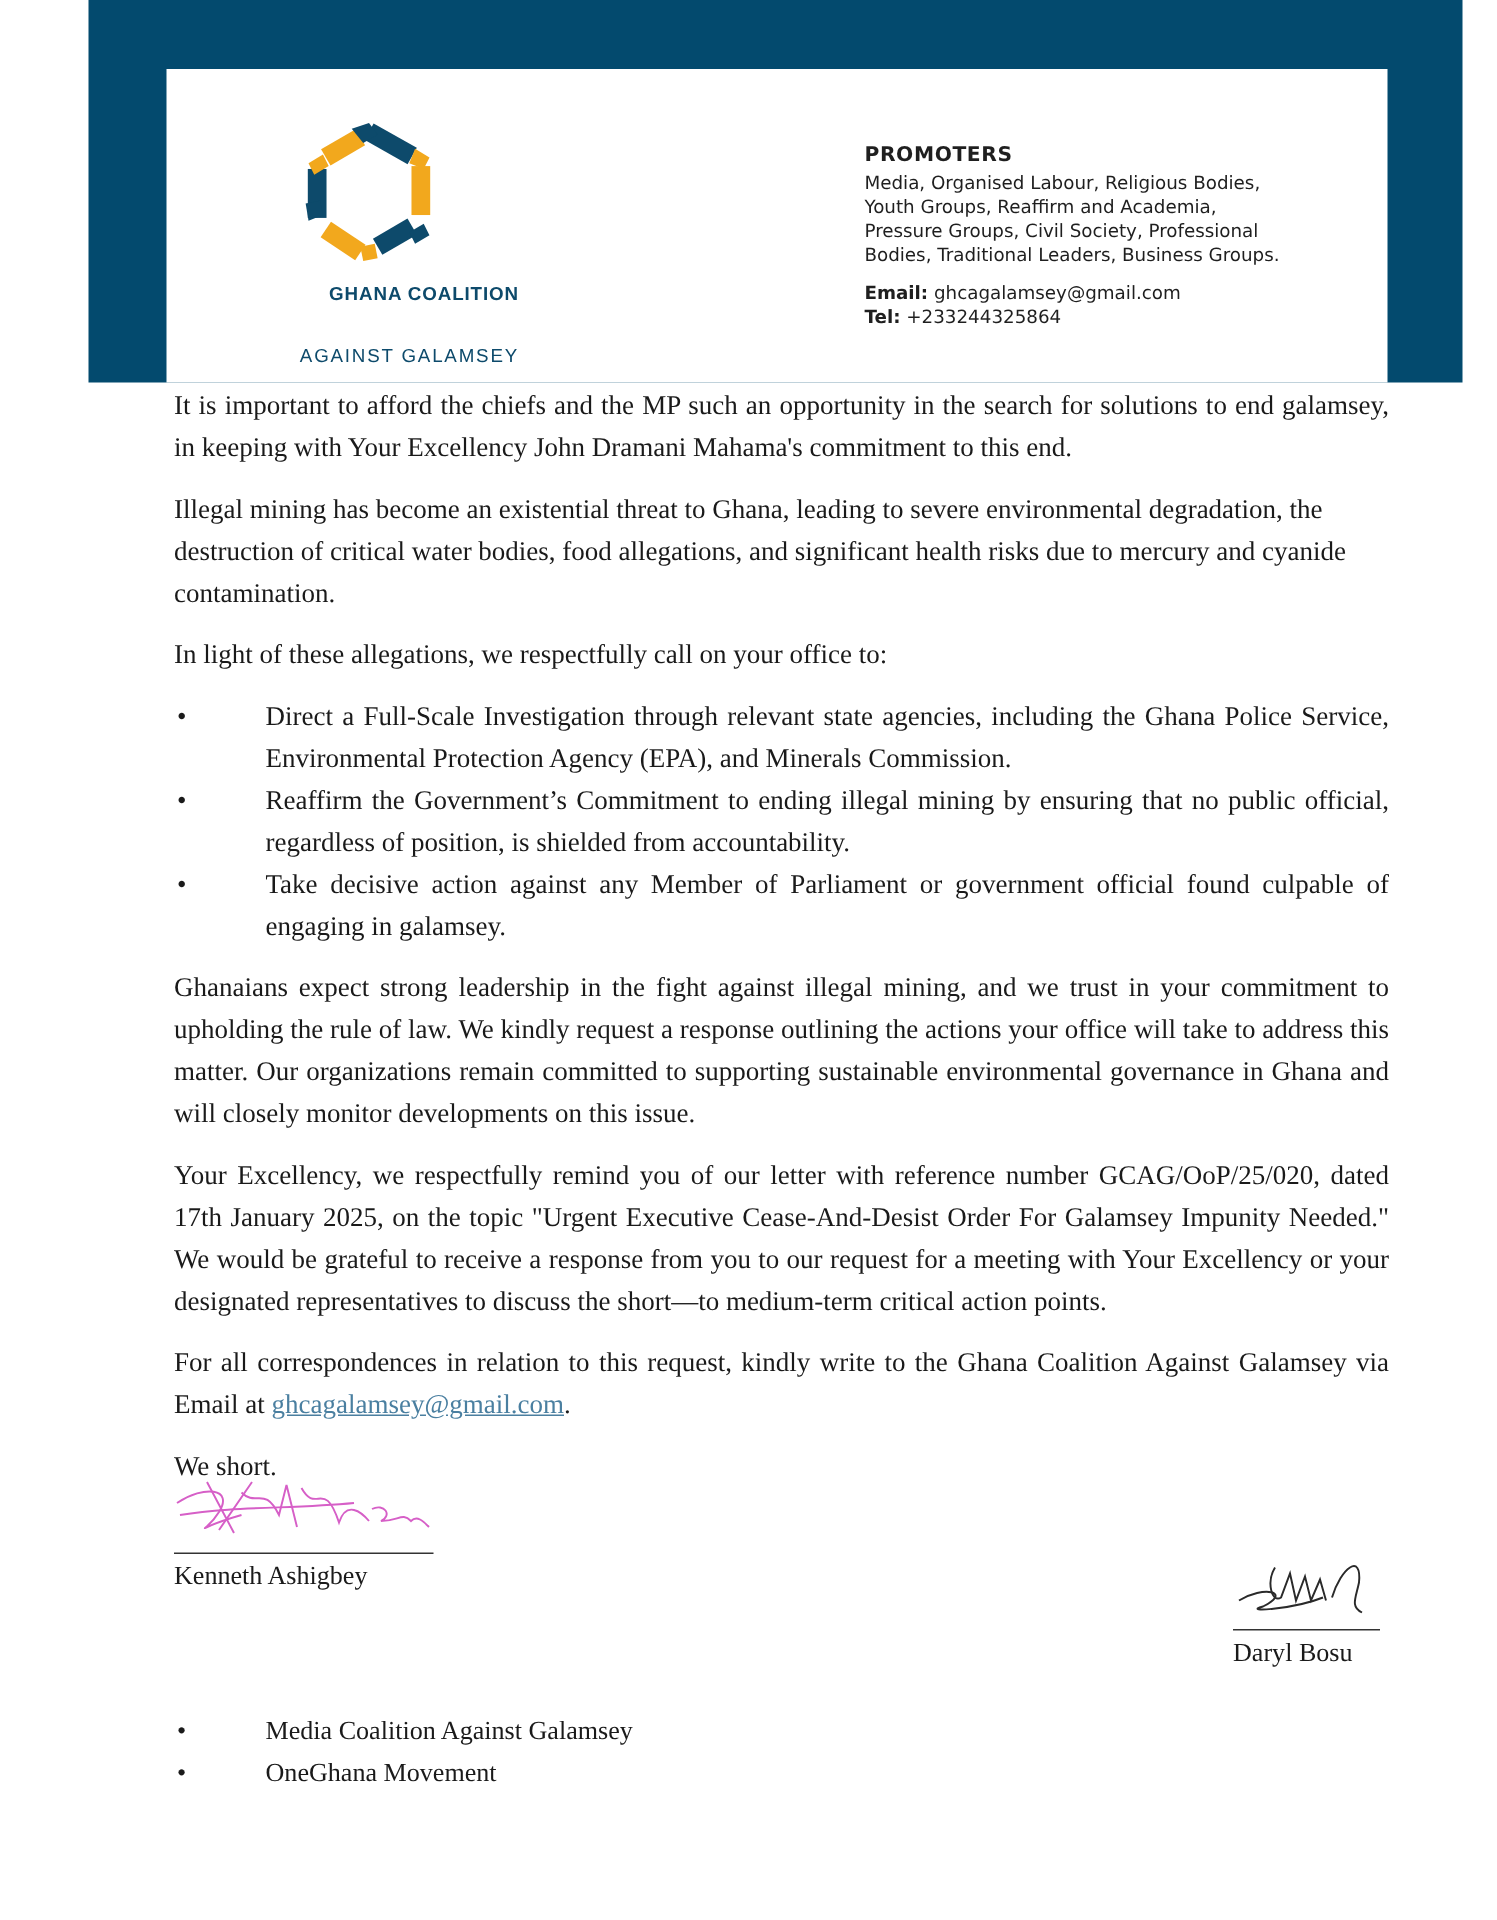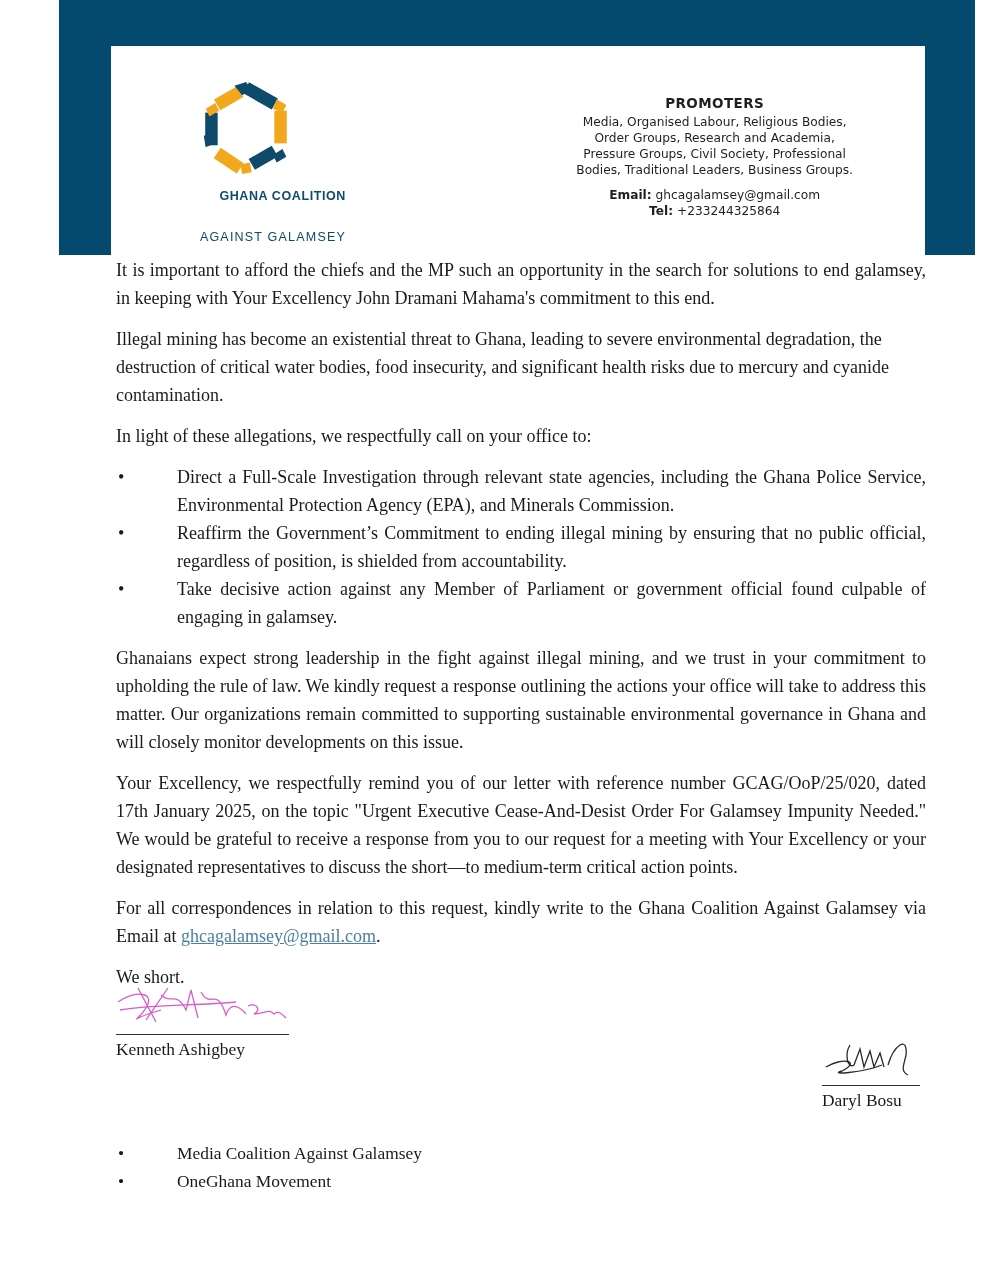--- a/index.html
+++ b/index.html
@@ -9,21 +9,21 @@
   .header-band { position: absolute; left: 59px; top: 0; width: 916px; height: 255px; background: #034a6e; }
   .header-inner { position: absolute; left: 111px; top: 46px; width: 814px; height: 209px; background: #ffffff; }
 
   .logo { position: absolute; left: 150px; top: 80px; width: 200px; }
   .logo-mark { display: block; margin-left: 48px; width: 96px; height: 96px; }
   .logo-text { text-align: right; font-family: Liberation Sans, sans-serif;
                color: #0d4a6b; font-size: 12.5px; line-height: 17px; letter-spacing: 0.6px; margin-top: 12px; width: 196px; }
   .logo-text .l1 { font-weight: bold; display: block; }
   .logo-text .l2 { display: block; letter-spacing: 1.2px; margin-top: 24px; }
 
-  .promoters { position: absolute; right: 145px; top: 95px; text-align: center;
+  .promoters { position: absolute; right: 145px; top: 95px; text-align: left;
                font-family: "DejaVu Sans", "Liberation Sans", sans-serif; color: #1f1f1f; }
   .promoters .title { font-weight: bold; font-size: 13.5px; letter-spacing: 0.4px; margin-bottom: 3px; }
   .promoters .body { font-size: 12.2px; line-height: 16px; }
   .promoters .contacts { margin-top: 9px; font-size: 12.2px; line-height: 16px; }
   .promoters b { font-weight: bold; }
 
   .content { position: absolute; left: 116px; top: 256px; width: 810px; font-size: 18px; line-height: 28px; }
   .content p { margin: 0 0 13px 0; text-align: justify; }
   .content p.left { text-align: left; }
 
@@ -74,39 +74,39 @@
   <div class="logo-text">
     <span class="l1">GHANA COALITION</span>
     <span class="l2">AGAINST GALAMSEY</span>
   </div>
 </div>
 
 <div class="promoters">
   <div class="title">PROMOTERS</div>
   <div class="body">
     <div>Media, Organised Labour, Religious Bodies,</div>
-    <div>Order Groups, Research and Academia,</div>
+    <div>Youth Groups, Reaffirm and Academia,</div>
     <div>Pressure Groups, Civil Society, Professional</div>
     <div>Bodies, Traditional Leaders, Business Groups.</div>
   </div>
   <div class="contacts">
     <div>
       <b>Email:</b>
       <span>ghcagalamsey@gmail.com</span>
     </div>
     <div>
       <b>Tel:</b>
       <span>+233244325864</span>
     </div>
   </div>
 </div>
 
 <div class="content">
   <p>It is important to afford the chiefs and the MP such an opportunity in the search for solutions to end galamsey, in keeping with Your Excellency John Dramani Mahama's commitment to this end.</p>
-  <p class="left">Illegal mining has become an existential threat to Ghana, leading to severe environmental degradation, the destruction of critical water bodies, food insecurity, and significant health risks due to mercury and cyanide contamination.</p>
+  <p class="left">Illegal mining has become an existential threat to Ghana, leading to severe environmental degradation, the destruction of critical water bodies, food allegations, and significant health risks due to mercury and cyanide contamination.</p>
   <p class="left">In light of these allegations, we respectfully call on your office to:</p>
 
   <ul class="bullets">
     <li>
       <span class="dot">•</span>
       <span>Direct a Full-Scale Investigation through relevant state agencies, including the Ghana Police Service, Environmental Protection Agency (EPA), and Minerals Commission.</span>
     </li>
     <li>
       <span class="dot">•</span>
       <span>Reaffirm the Government’s Commitment to ending illegal mining by ensuring that no public official, regardless of position, is shielded from accountability.</span>

